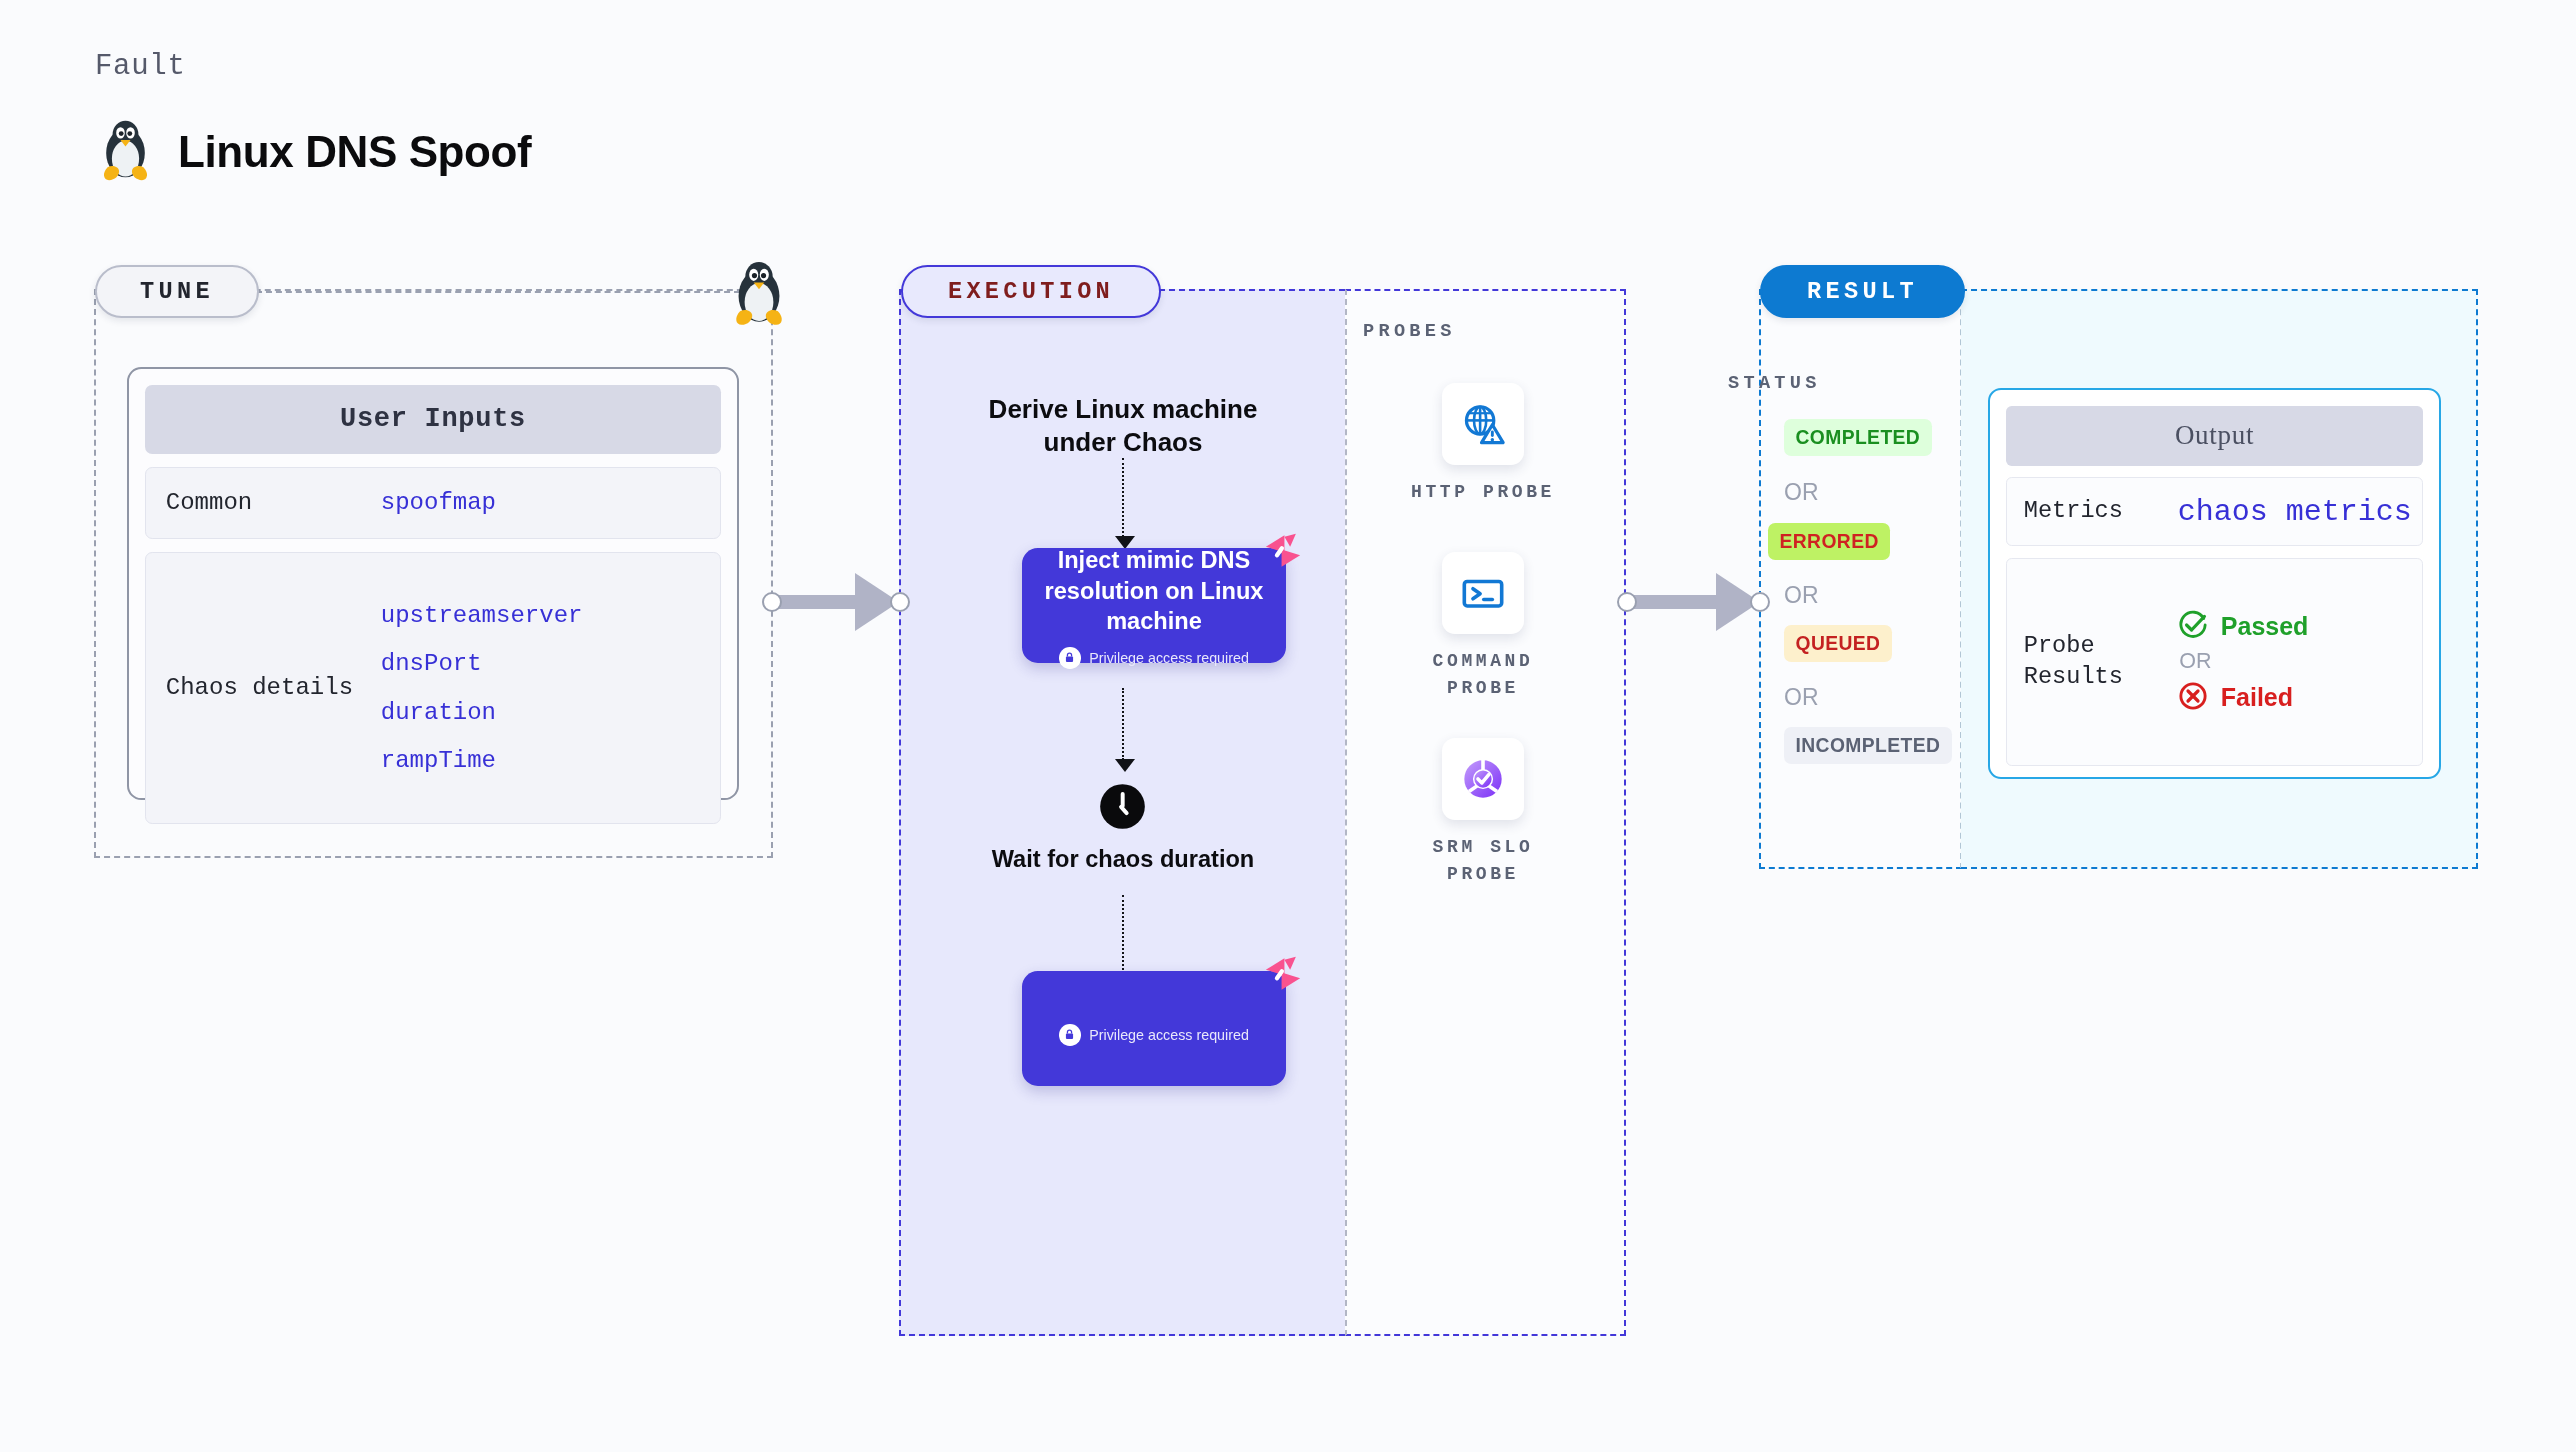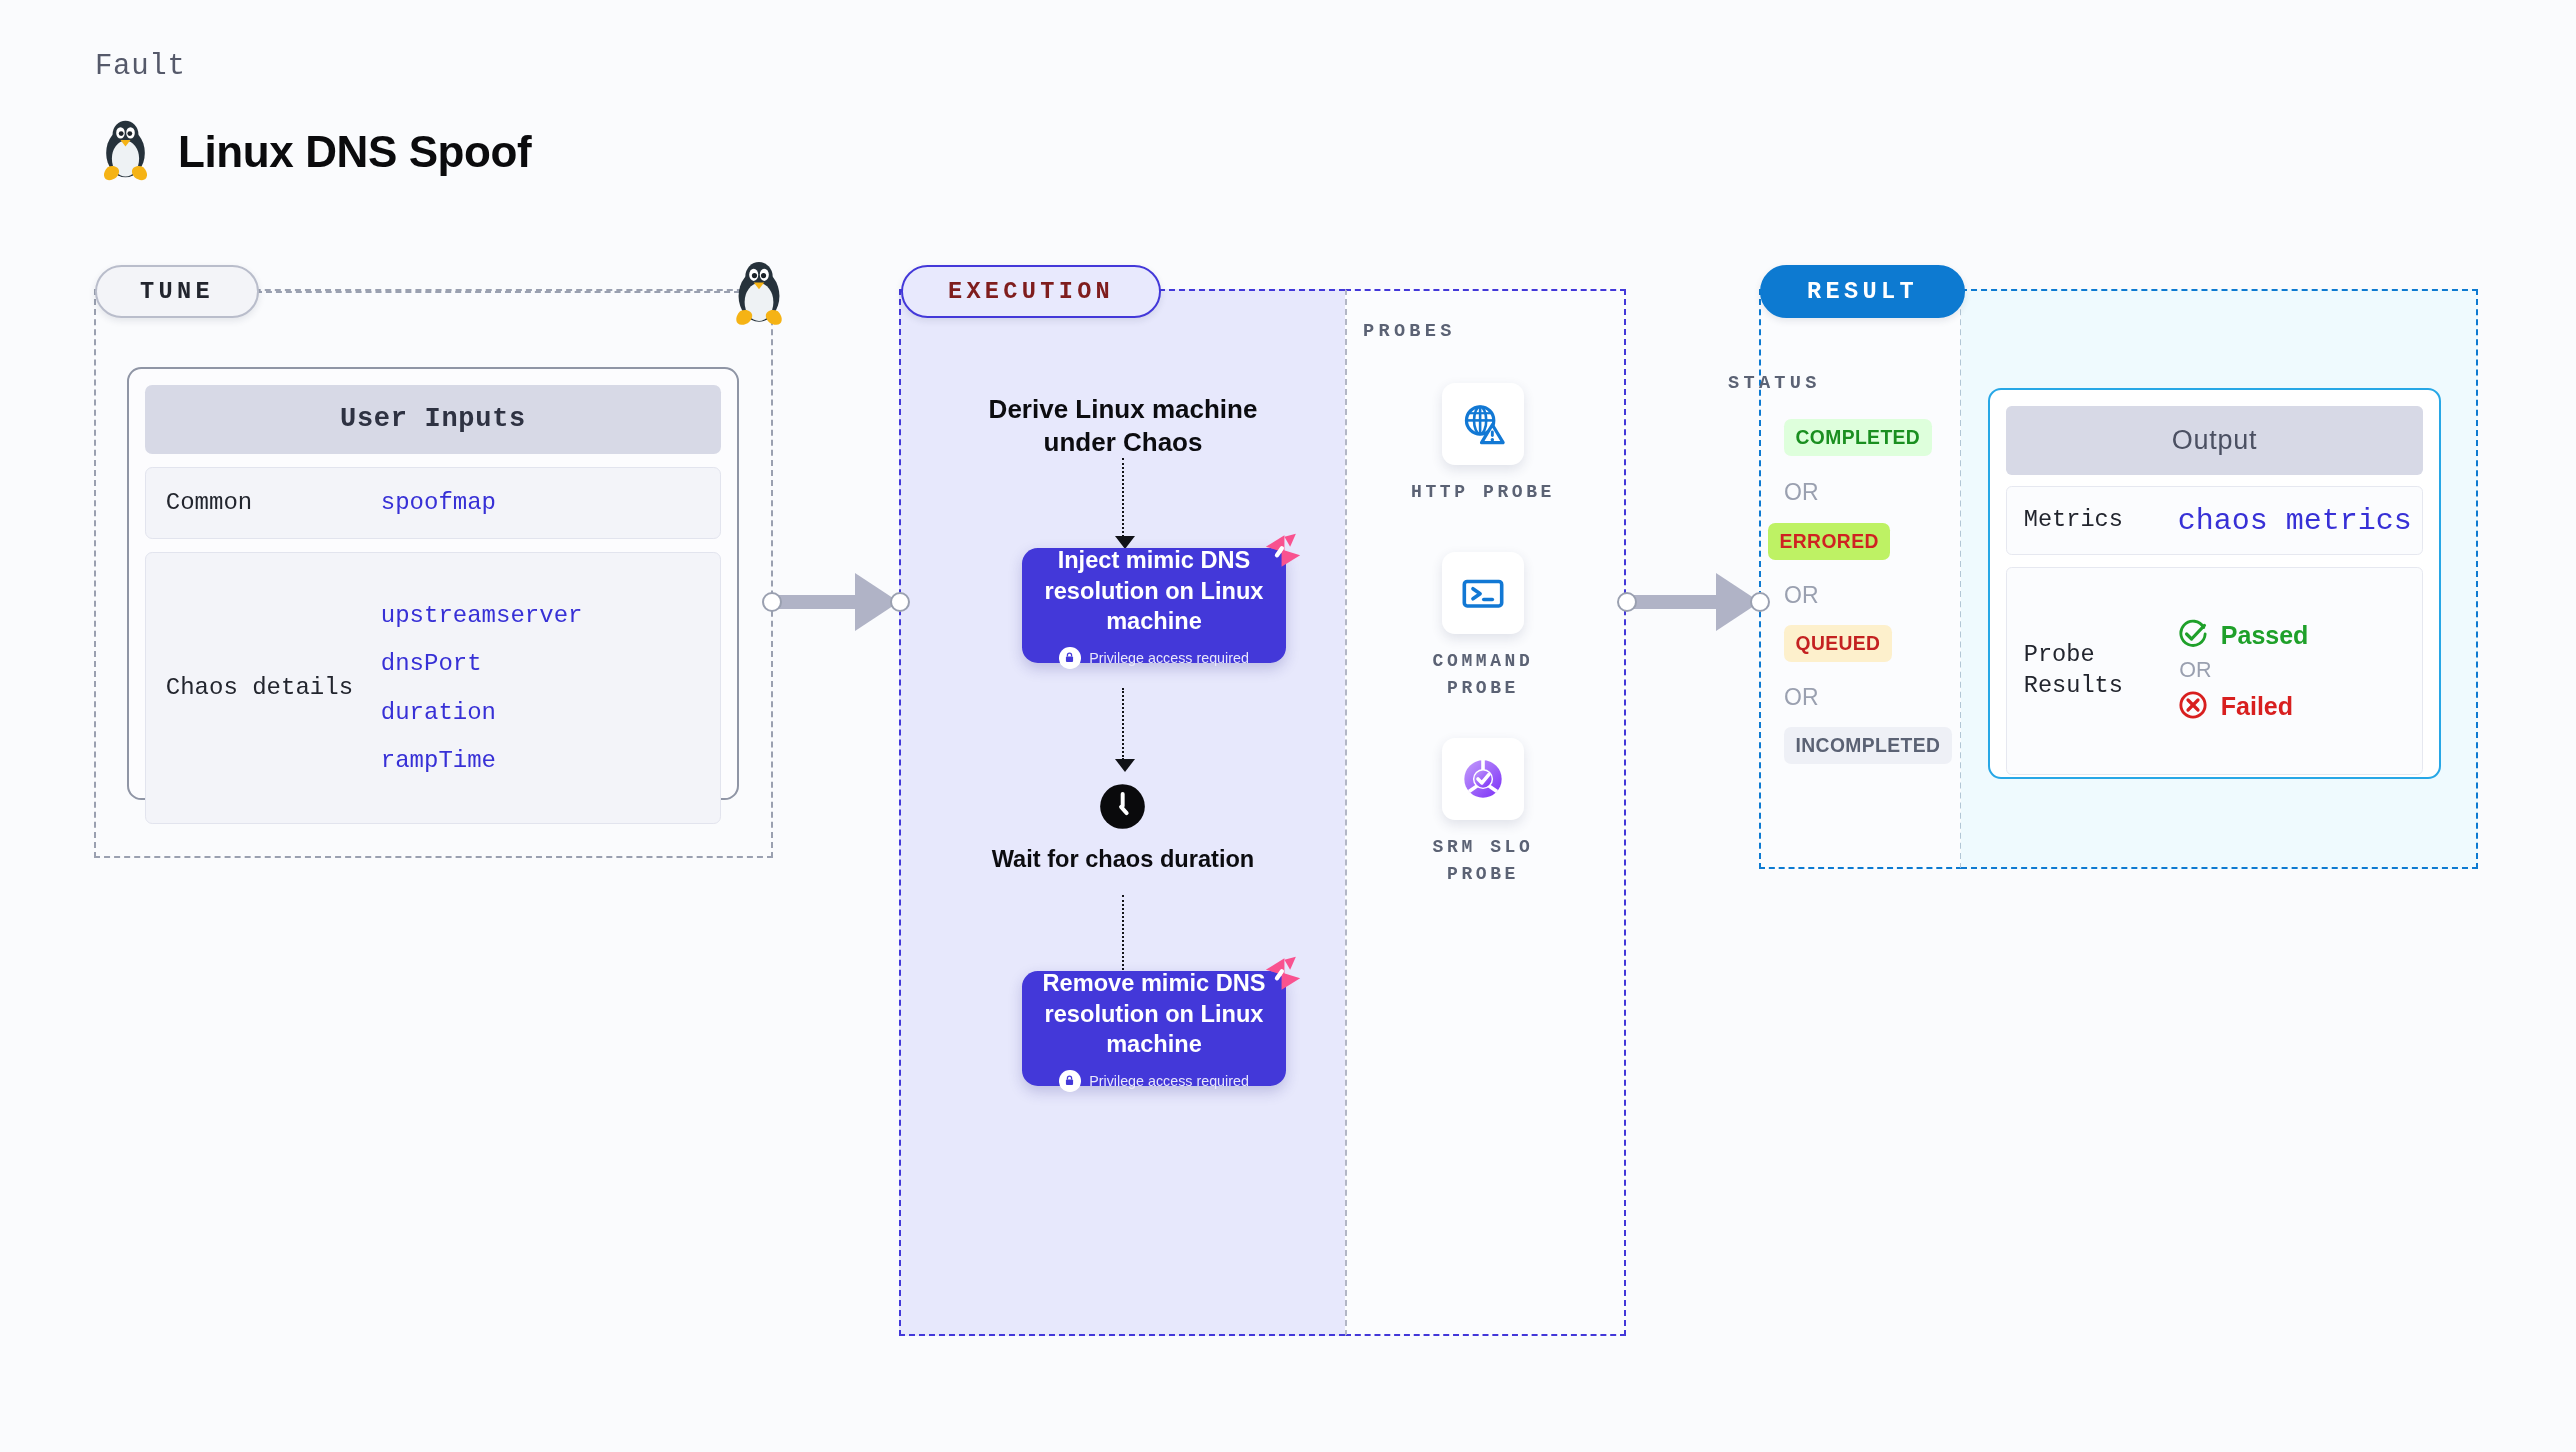--- a/index.html
+++ b/index.html
@@ -203,23 +203,23 @@
   #or-3{left:1784px;top:684px;}
   #badge-incompleted{left:1784px;top:727px;background:#eef0f6;color:#5b6274;}
 
   
   #output-card{
     position:absolute;left:1988px;top:388px;width:453px;height:391px;
     box-sizing:border-box;background:#ffffff;border:2.9px solid #27a7e6;
     border-radius:13px;padding:15.8px;
   }
   #output-head{
-    background:#d7d9e6;border-radius:5.7px;height:69px;
+    background:#d7d9e6;border-radius:5.7px;height:60px;
     display:flex;align-items:center;justify-content:center;
-    font-family:Liberation Sans, sans-serif;font-size:27px;
+    font-family:Liberation Serif, serif;font-size:27px;
     color:#4b5062;letter-spacing:0.7px;
   }
   #metrics-box{
     margin-top:11.5px;height:69px;background:#fbfcfe;border:1.4px solid #e6e8f0;
     border-radius:5.7px;display:flex;align-items:center;padding-left:17px;box-sizing:border-box;
   }
   #probe-results-box{
     margin-top:11.5px;height:208px;background:#fbfcfe;border:1.4px solid #e6e8f0;
     border-radius:5.7px;display:flex;align-items:center;padding-left:17px;box-sizing:border-box;
   }
@@ -342,21 +342,20 @@
       <rect x="33" y="31" width="5.5" height="17" rx="2.7" fill="#ffffff" transform="rotate(-42 35 39)"></rect>
     </svg>
   </div>
   <div id="wait-text">Wait for chaos duration</div>
 
   <div class="dotted-arrow" id="arrow-d3">
       <div class="tip"></div>
     </div>
 
   <div class="fault-box" id="remove-box">
-    <div class="title">Remove mimic DNS resolution on Linux machine</div>
     <div class="priv">
       <span class="lock-badge">
         <svg width="13" height="13" viewBox="0 0 20 20">
           <rect x="4.5" y="8.5" width="11" height="8.5" rx="1.6" fill="#4338d9"></rect>
           <path d="M6.8 8.5 V6.4 a3.2 3.2 0 0 1 6.4 0 V8.5" fill="none" stroke="#4338d9" stroke-width="2"></path>
         </svg>
       </span>
       <span>Privilege access required</span>
     </div>
     <span class="chaos-mark">

